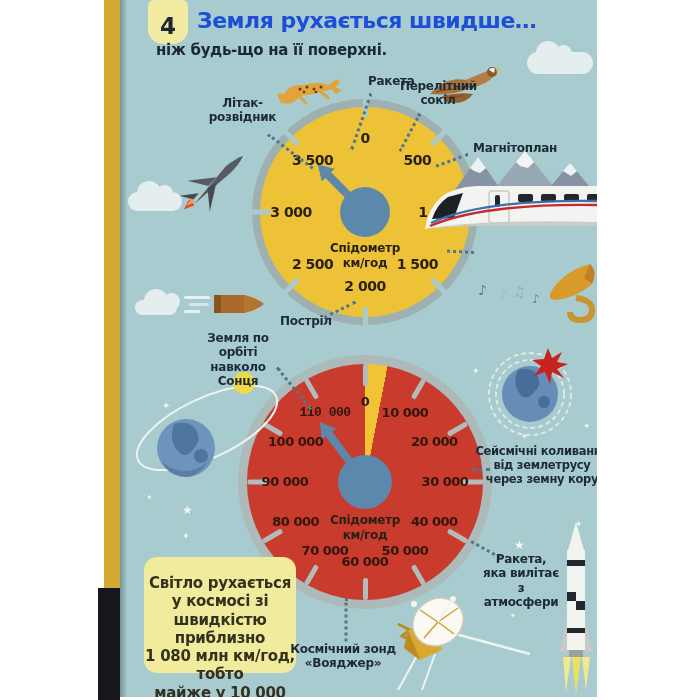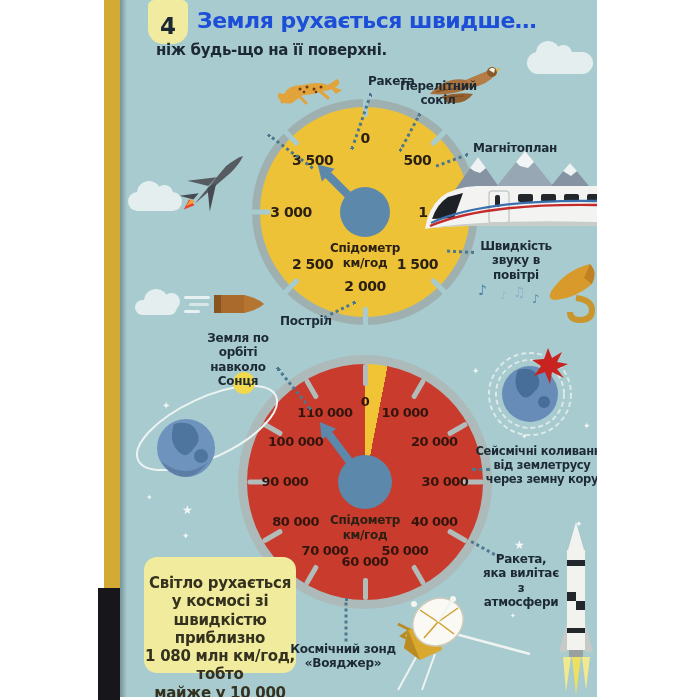--- a/index.html
+++ b/index.html
@@ -246,29 +246,29 @@
       <div class="scale-num" style="left: 210px; top: 554px;">60 000</div>
       <div class="tick" style="left: 189px; top: 563.665px; background: rgb(178, 188, 186); transform: rotate(210deg);"></div>
       <div class="scale-num" style="left: 170px; top: 543.282px;">70 000</div>
       <div class="tick" style="left: 149.835px; top: 524.5px; background: rgb(178, 188, 186); transform: rotate(240deg);"></div>
       <div class="scale-num" style="left: 140.718px; top: 514px;">80 000</div>
       <div class="tick" style="left: 135.5px; top: 471px; background: rgb(178, 188, 186); transform: rotate(270deg);"></div>
       <div class="scale-num" style="left: 130px; top: 474px;">90 000</div>
       <div class="tick" style="left: 149.835px; top: 417.5px; background: rgb(178, 188, 186); transform: rotate(300deg);"></div>
       <div class="scale-num" style="left: 140.718px; top: 434px;">100 000</div>
       <div class="tick" style="left: 189px; top: 378.335px; background: rgb(178, 188, 186); transform: rotate(330deg);"></div>
-      <div class="scale-num" style="left: 170px; top: 404.718px;">110 000</div>
+      <div class="scale-num" style="left: 170px; top: 404.718px; font-family: Liberation Mono, monospace;">110 000</div>
     </div>
 
+  <div class="callout" style="left:80px;top:96px;width:85px;">Літак-
+розвідник</div>
   <div class="callout" style="left:248px;top:74px;">Ракета</div>
   <div class="callout" style="left:280px;top:79px;width:76px;">Перелітний
 сокіл</div>
   <div class="callout" style="left:353px;top:141px;">Магнітоплан</div>
-  <div class="callout" style="left:350px;top:239px;width:92px;">Швидкість
-звуку в повітрі</div>
   <div class="callout" style="left:160px;top:314px;">Постріл</div>
   <div class="callout" style="left:70px;top:331px;width:96px;">Земля по орбіті
 навколо Сонця</div>
   <div class="callout" style="left:352px;top:445px;width:140px;font-size:11.5px;">Сейсмічні коливання
 від землетрусу
 через земну кору</div>
   <div class="callout" style="left:363px;top:552px;width:76px;">Ракета,
 яка вилітає
 з атмосфери</div>
   <div class="callout" style="left:168px;top:642px;width:110px;">Космічний зонд

